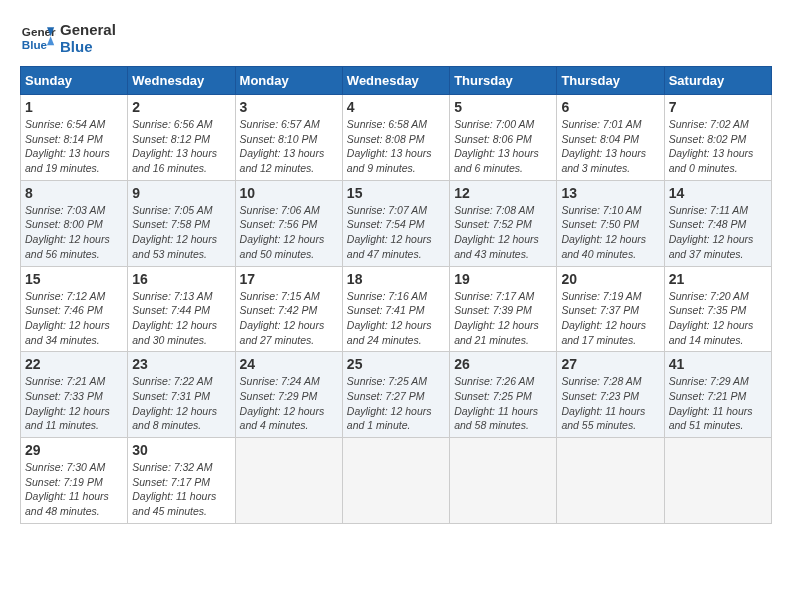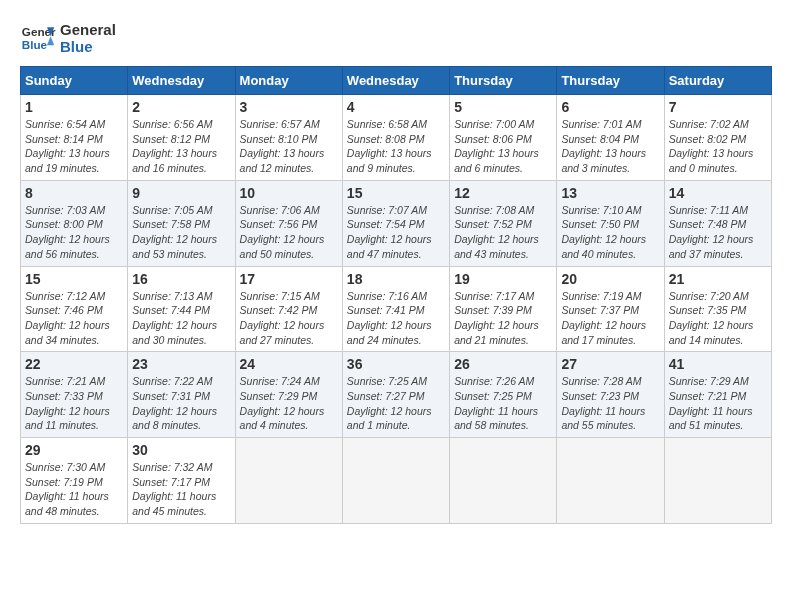--- a/index.html
+++ b/index.html
@@ -211,21 +211,21 @@
         </td>
         <td>
           <span class="day-number">23</span>
           <div class="day-info">Sunrise: 7:22 AM<br>Sunset: 7:31 PM<br>Daylight: 12 hours<br>and 8 minutes.</div>
         </td>
         <td>
           <span class="day-number">24</span>
           <div class="day-info">Sunrise: 7:24 AM<br>Sunset: 7:29 PM<br>Daylight: 12 hours<br>and 4 minutes.</div>
         </td>
         <td>
-          <span class="day-number">36</span>
+          <span class="day-number">25</span>
           <div class="day-info">Sunrise: 7:25 AM<br>Sunset: 7:27 PM<br>Daylight: 12 hours<br>and 1 minute.</div>
         </td>
         <td>
           <span class="day-number">26</span>
           <div class="day-info">Sunrise: 7:26 AM<br>Sunset: 7:25 PM<br>Daylight: 11 hours<br>and 58 minutes.</div>
         </td>
         <td>
           <span class="day-number">27</span>
           <div class="day-info">Sunrise: 7:28 AM<br>Sunset: 7:23 PM<br>Daylight: 11 hours<br>and 55 minutes.</div>
         </td>

